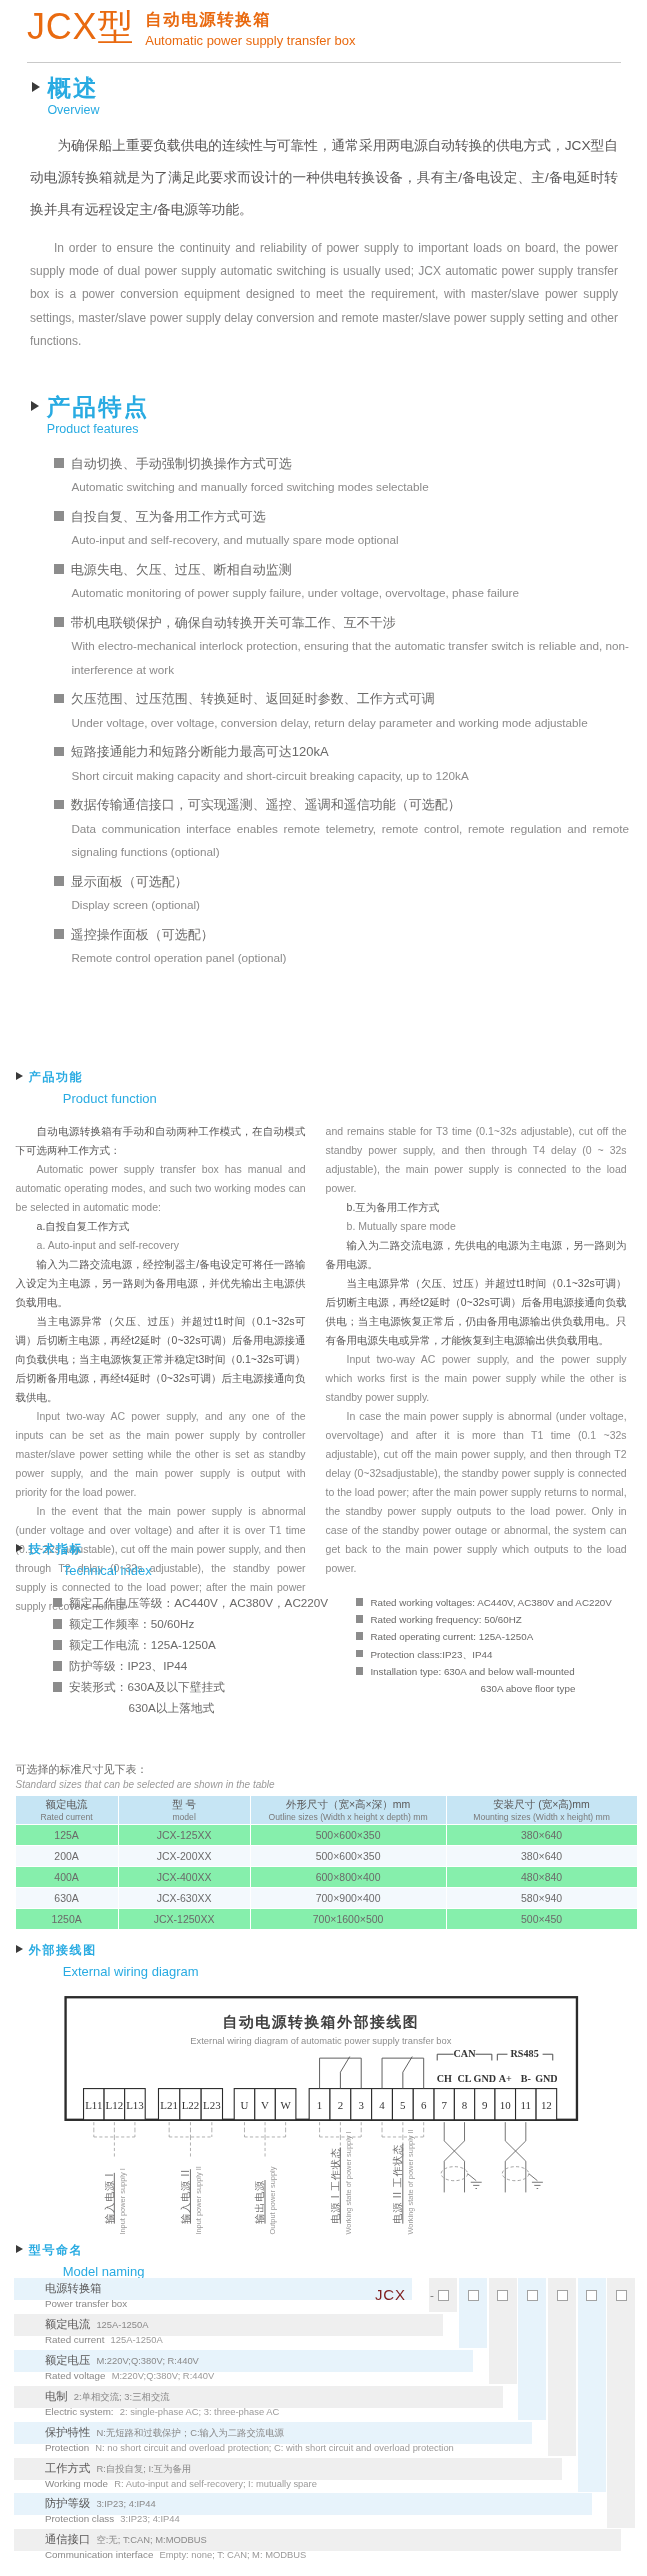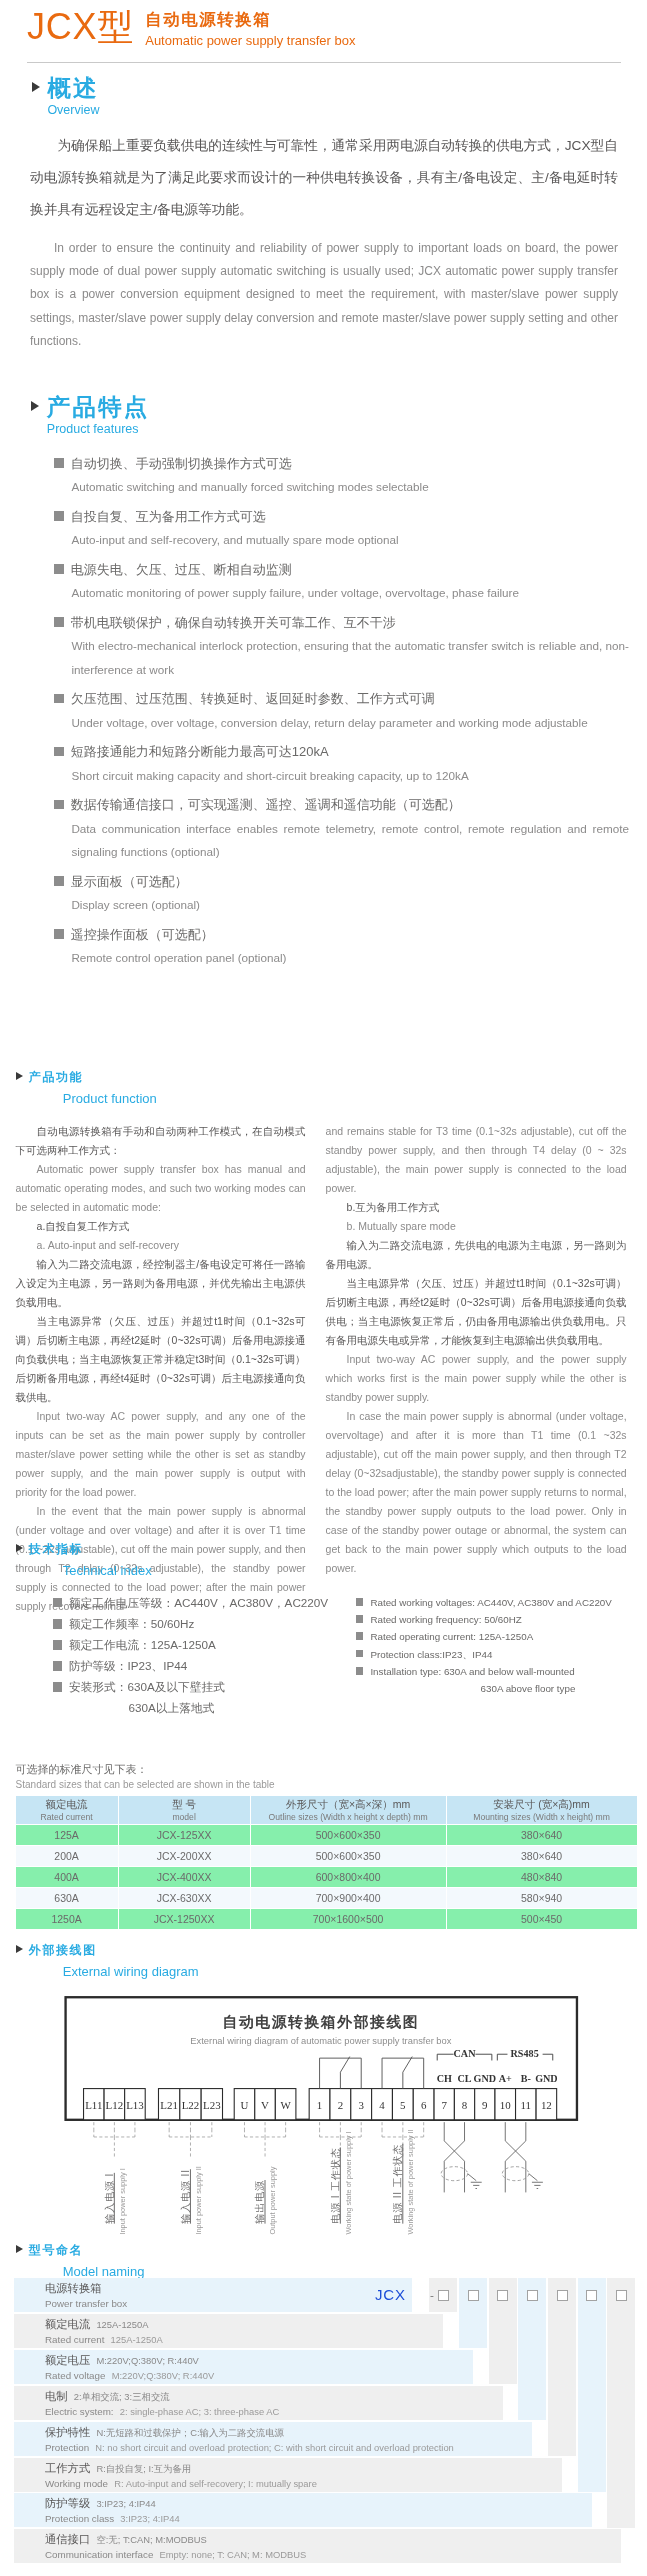--- a/index.html
+++ b/index.html
@@ -54,49 +54,49 @@
   .t-item{display:flex;align-items:flex-start;}
   .tcol-left .t-item{margin-bottom:5.5px;font-size:11.7px;color:#6a6968;line-height:15.6px;}
   .tcol-right .t-item{margin-bottom:1.6px;font-size:9.8px;color:#6a6968;line-height:15.6px;}
   .t-item .bullet{flex:0 0 auto;margin-top:3.1px;}
   .tcol-right .t-item .bullet{width:7.8px;height:7.8px;margin-top:3.1px;}
   .t-extra{margin-left:76px;font-size:11.7px;color:#6a6968;line-height:15.6px;margin-bottom:5.5px;}
   .tcol-right .t-extra{margin-left:125px;font-size:9.8px;line-height:15.6px;}
   
   #sec-sizes{top:1731px;padding:0 11.7px 0 15.6px;margin-top:31px;}
   .note-cn{font-size:11px;color:#6a6968;margin:0;}
-  .note-en{font-size:10px;color:#9b9a9a;margin:1.6px 0 0 0;}
+  .note-en{font-size:10px;color:#9b9a9a;margin:1.6px 0 0 0;font-style:italic;}
   #size-table{border-collapse:separate;border-spacing:0;width:621px;margin-top:6.2px;table-layout:fixed;}
   #size-table th{background:#c6e5f4;font-weight:normal;padding:2.3px 1.6px;border-right:1.6px solid #fff;border-bottom:1.6px solid #fff;}
   #size-table th:last-child,#size-table td:last-child{border-right:none;}
   .th-cn{font-size:10.5px;color:#595757;}
   .th-en{font-size:8.6px;color:#7b7a7a;}
   #size-table td{text-align:center;font-size:10.5px;color:#6b6a6a;padding:0 1.6px;height:20px;border-right:1.6px solid #fff;border-bottom:1.6px solid #fff;}
   tr.r-odd td{background:#86efac;}
   tr.r-even td{background:#f3f9fd;}
   #size-table col.c1{width:103px;}#size-table col.c2{width:132px;}
   #size-table col.c3{width:196px;}#size-table col.c4{width:190px;}
   
   #sec-wiring{top:1939px;padding:0 15.6px;}
   #wiring-svg-wrap{position:absolute;top:44px;left:0;width:544px;height:258px;}
   
   #sec-naming{top:2239px;padding:0;}
   #sec-naming .sec-head{margin-left:15.6px;}
   #naming-bands{position:absolute;top:39px;left:0;width:648px;height:287px;}
   .stripe{position:absolute;top:0;width:28px;}
-  .nm-row{position:absolute;left:14px;height:34px;box-sizing:border-box;padding:3.1px 0 0 31px;}
+  .nm-row{position:absolute;left:14px;height:22px;box-sizing:border-box;padding:3.1px 0 0 31px;}
   .bg-blue{background:#e7f3fb;}
   .bg-gray{background:#efefef;}
   .nm-line1{line-height:15px;white-space:nowrap;}
   .nm-line2{line-height:15px;white-space:nowrap;}
   .nm-cn{font-size:11.3px;color:#595757;}
   .nm-val{font-size:9.4px;color:#8a8989;margin-left:6.2px;}
   .nm-en{font-size:9.8px;color:#8a8989;}
   .nm-en-val{font-size:9.4px;color:#9b9a9a;margin-left:6.2px;}
-  .jcx{position:absolute;right:6.2px;top:7.8px;font-size:15px;color:#1d4ed8;letter-spacing:0.8px;}
+  .jcx{position:absolute;right:6.2px;top:7.8px;font-size:15px;color:#7f1d1d;letter-spacing:0.8px;}
   .nm-box{position:absolute;width:9.4px;height:9.4px;border:1.6px solid #a2a2a2;background:#fff;top:11.7px;}
   .nm-dash{position:absolute;top:10px;font-size:11.7px;color:#777;}
 </style>
 </head>
 <body>
 
 <div id="header">
   <span class="brand">JCX型</span>
   <div class="brand-sub">
     <div class="brand-cn">自动电源转换箱</div>

